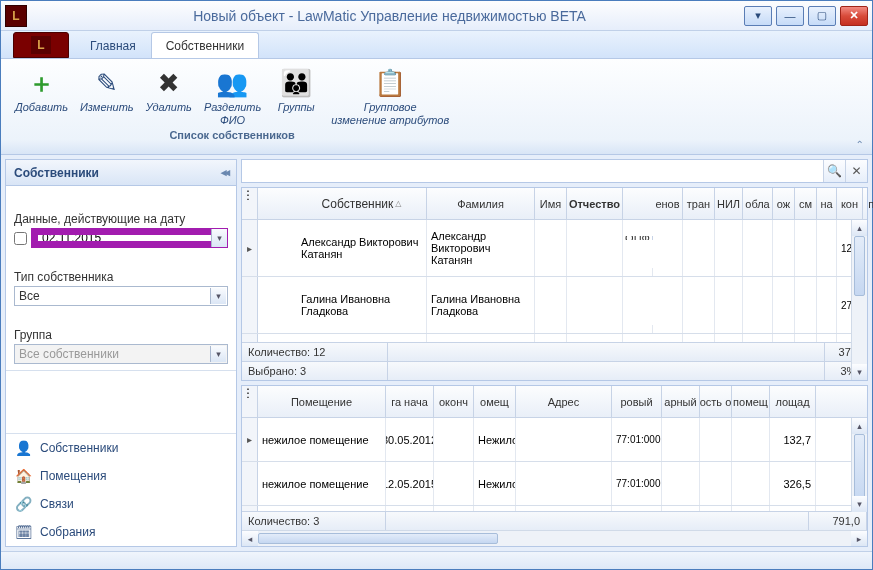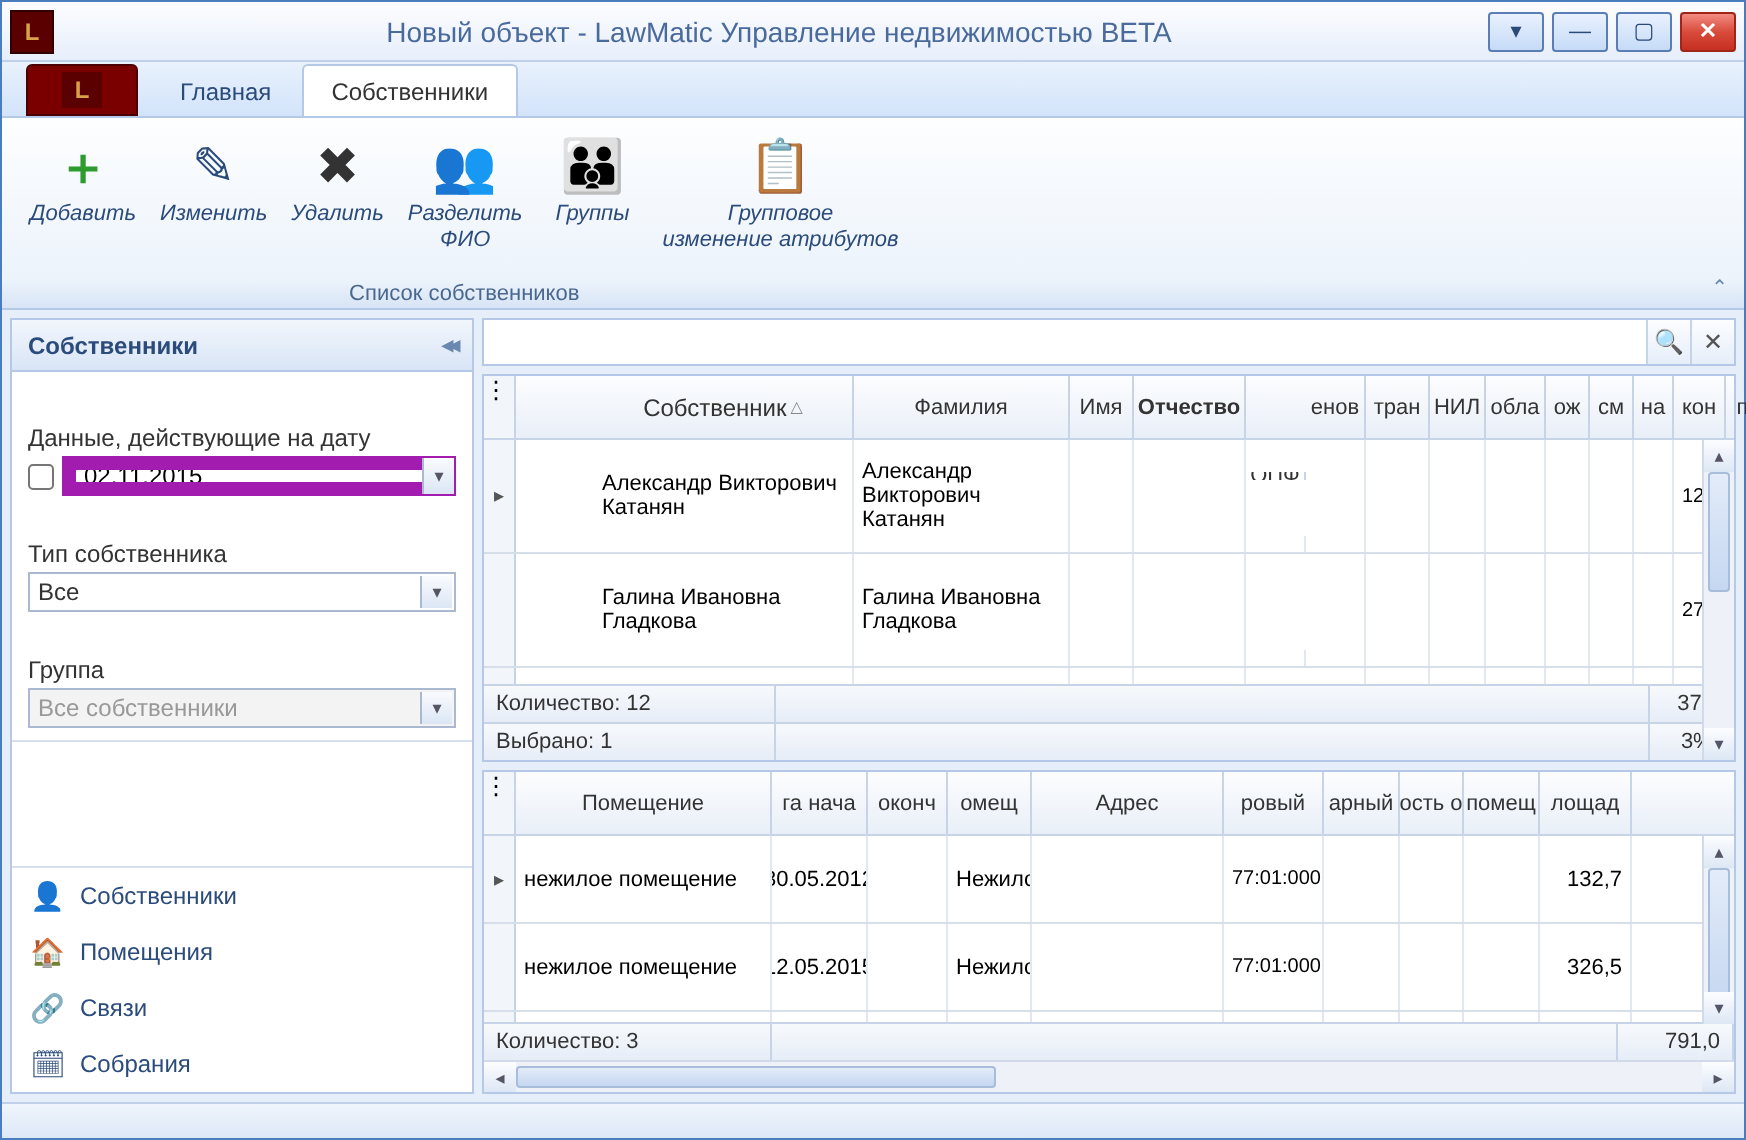--- a/index.html
+++ b/index.html
@@ -15,21 +15,21 @@
   .apptab { width:56px; height:26px; background:#7a0000; display:flex; align-items:center; justify-content:center; margin-right:6px;border-radius:3px 3px 0 0; border:1px solid #4a0000;}
   .apptab span{ width:20px;height:18px;background:#5a0000;color:#d9a24a;font-weight:bold;display:flex;align-items:center;justify-content:center;}
   .tab { padding:6px 14px 5px 14px; color:#2b4b7b; border:1px solid transparent; border-bottom:none; cursor:pointer;}
   .tab.active { background:#fff; border-color:#b5c8e6; border-radius:3px 3px 0 0; color:#333;}
   .ribbon { height:96px; background:linear-gradient(#fdfeff,#ecf3fb 85%,#d8e5f6); border-bottom:1px solid #b5c8e6; display:flex; align-items:flex-start; padding:6px 8px 2px 8px; position:relative;}
   .rgroup{display:flex;flex-direction:column;align-items:center;}
   .rbtns{display:flex;}
   .rbtn { display:flex; flex-direction:column; align-items:center; padding:2px 6px; min-width:58px; text-align:center; color:#2b4b7b; cursor:pointer;}
   .rbtn .ico{width:32px;height:32px;margin-bottom:2px;display:flex;align-items:center;justify-content:center;font-size:26px;}
   .rbtn .lbl{font-size:11px;line-height:13px;font-style:italic;}
-  .rgroup-caption{font-size:11px;color:#4a688f;margin-top:12px;}
+  .rgroup-caption{font-size:11px;color:#4a688f;margin-top:0;font-weight:bold;}
   .ribbon .collapse{position:absolute;right:8px;bottom:4px;color:#6a88b0;font-size:10px;cursor:pointer;}
   .client { flex:1; display:flex; min-height:0; padding:4px; gap:4px; background:#e6eefa;}
   .leftpanel { width:232px; display:flex; flex-direction:column; border:1px solid #b5c8e6; background:#fff;}
   .panelheader{height:26px;background:linear-gradient(#f2f6fc,#d9e5f6);border-bottom:1px solid #b5c8e6;display:flex;align-items:center;padding:0 8px;font-weight:bold;color:#2b4b7b;}
   .panelheader .coll{margin-left:auto;color:#6a88b0;cursor:pointer;font-size:11px;letter-spacing:-2px;}
   .filters{padding:6px 8px;display:flex;flex-direction:column;gap:2px;border-bottom:1px solid #d6e0ee;color:#333;}
   .filters label{font-size:12px;margin-top:20px;}
   .filters .row{display:flex;align-items:center;gap:4px;}
   .filters input[type=text],.filters .combo{width:100%;height:20px;border:1px solid #aab9cf;padding:0 18px 0 4px;font-size:12px;background:#fff;position:relative;}
   .combo{display:flex;align-items:center;}
@@ -272,21 +272,21 @@
                 <div class="gc c13"></div>
                 <div class="gc c14"></div>
             </div>
           </div>
           <div class="gfoot">
             <div class="fc" style="width:146px">Количество: 12</div>
             <div class="fc" style="flex:1"></div>
             <div class="fc" style="width:42px;text-align:right">37,5</div>
           </div>
           <div class="gfoot">
-            <div class="fc" style="width:146px">Выбрано: 1</div>
+            <div class="fc" style="width:146px">Выбрано: 3</div>
             <div class="fc" style="flex:1"></div>
             <div class="fc" style="width:42px;text-align:right">3%)</div>
           </div>
           <div class="vscroll">
               <div class="up">▴</div>
               <div class="track">
                 <div class="thumb"></div>
               </div>
               <div class="dn">▾</div>
             </div>

